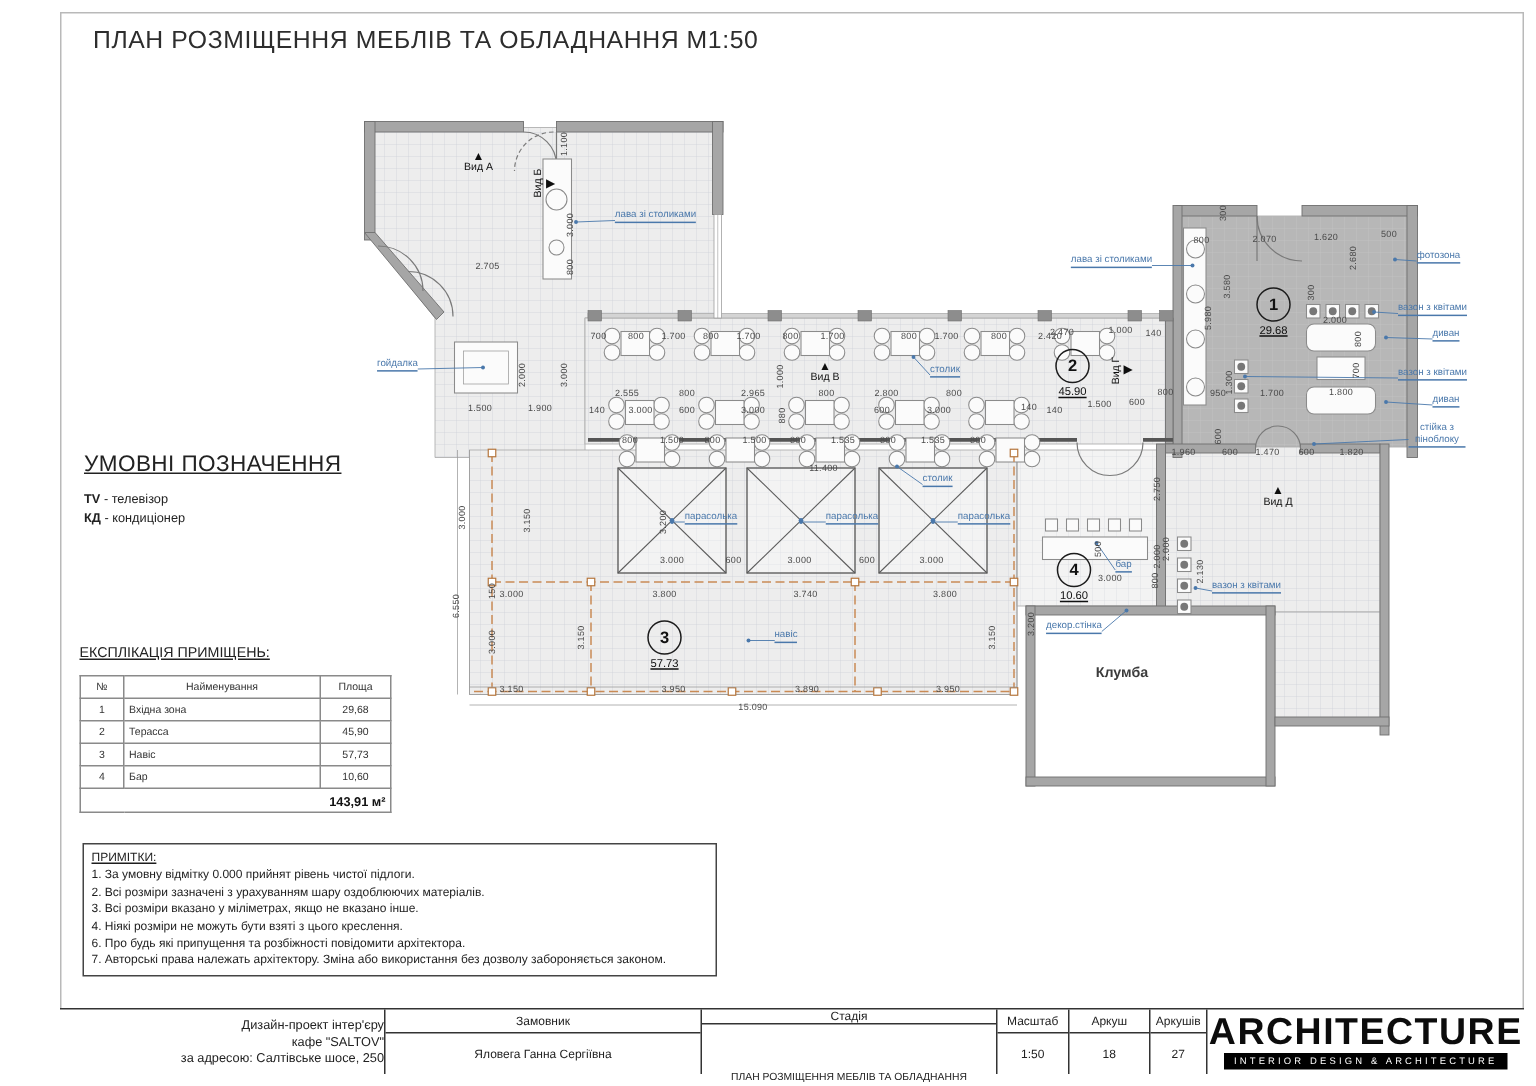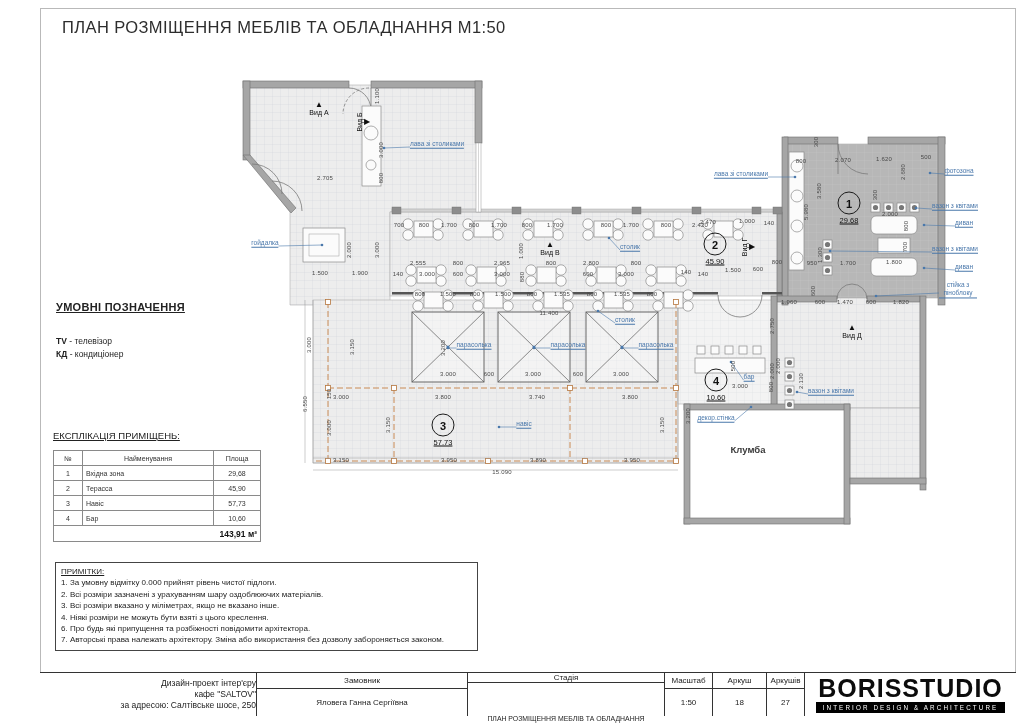--- a/index.html
+++ b/index.html
@@ -2,21 +2,21 @@
 <html><head>
 <meta charset="utf-8">
 <style>
   html,body{margin:0;padding:0;}
   body{width:1024px;height:724px;position:relative;background:#fff;overflow:hidden;
        font-family:"Liberation Sans",sans-serif;color:#222;}
   .frame{position:absolute;left:40px;top:8px;width:974px;height:706px;border:1px solid #b9b9b9;}
   .sheet-title{position:absolute;left:62px;top:18px;font-size:16.5px;letter-spacing:.4px;color:#2d2d2d;white-space:nowrap;}
   
   .legend{position:absolute;left:56px;top:301px;}
-  .legend-heading{font-size:11px;text-decoration:underline;letter-spacing:.3px;margin-bottom:23px;font-weight:bold;}
+  .legend-heading{font-size:15px;text-decoration:underline;letter-spacing:.3px;margin-bottom:9px;}
   .legend-item{font-size:8.5px;margin-top:3px;}
   .legend-item b{font-weight:bold;}
   .expl{position:absolute;left:53px;top:430px;width:208px;}
   .expl-heading{font-size:9.5px;text-decoration:underline;margin-bottom:9px;}
   table.expl-table{border-collapse:collapse;width:100%;font-size:7px;color:#333;}
   .expl-table th,.expl-table td{border:0.6px solid #8a8a8a;height:14px;text-align:center;font-weight:normal;padding:0 3px;}
   .expl-table th:nth-child(1),.expl-table td:nth-child(1){width:22px;}
   .expl-table th:nth-child(3),.expl-table td:nth-child(3){width:40px;}
   .expl-table td:nth-child(2){text-align:left;}
   .expl-table tr.total td{font-weight:bold;text-align:right;font-size:8.5px;height:15px;color:#111;}
@@ -583,16 +583,16 @@
   </div>
   <div class="tcell sheet">
     <div class="trow-label">Аркуш</div>
     <div class="trow-value">18</div>
   </div>
   <div class="tcell sheets">
     <div class="trow-label">Аркушів</div>
     <div class="trow-value">27</div>
   </div>
   <div class="tcell logo">
-    <div class="logo-text">BORISSTUDIO</div>
+    <div class="logo-text">ARCHITECTURE</div>
     <div class="logo-bar">INTERIOR DESIGN &amp; ARCHITECTURE</div>
   </div>
 </div>
 
 </body></html>

